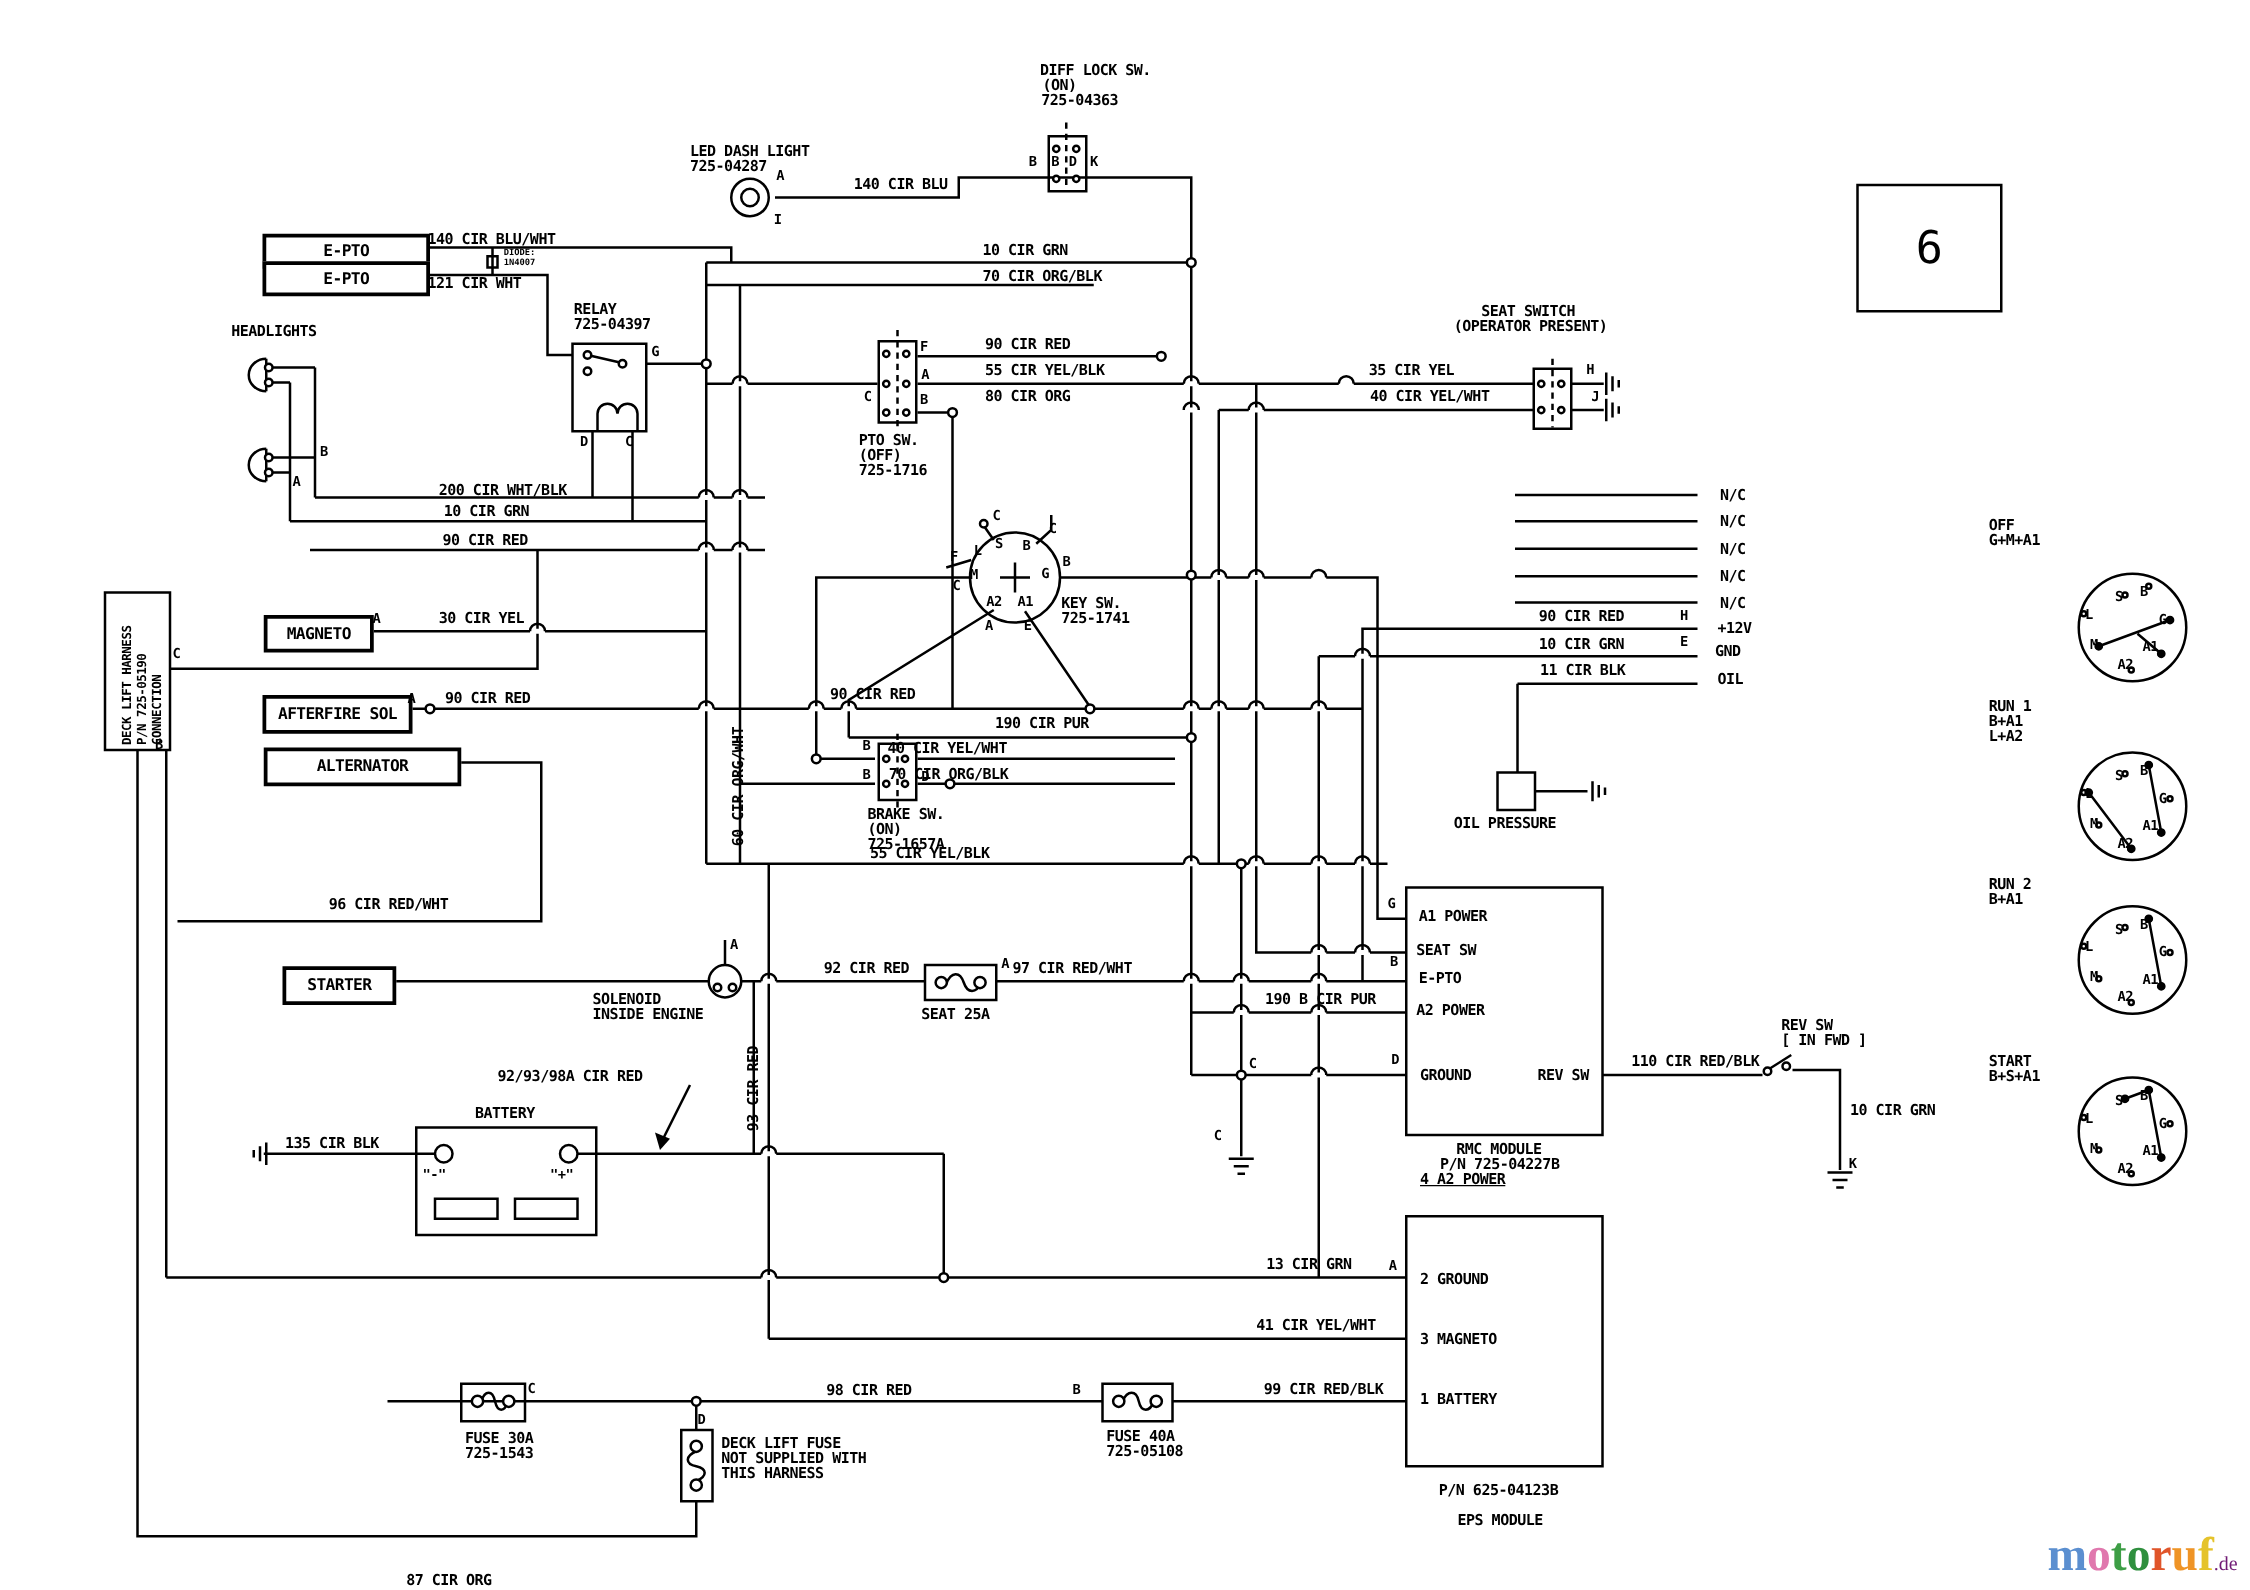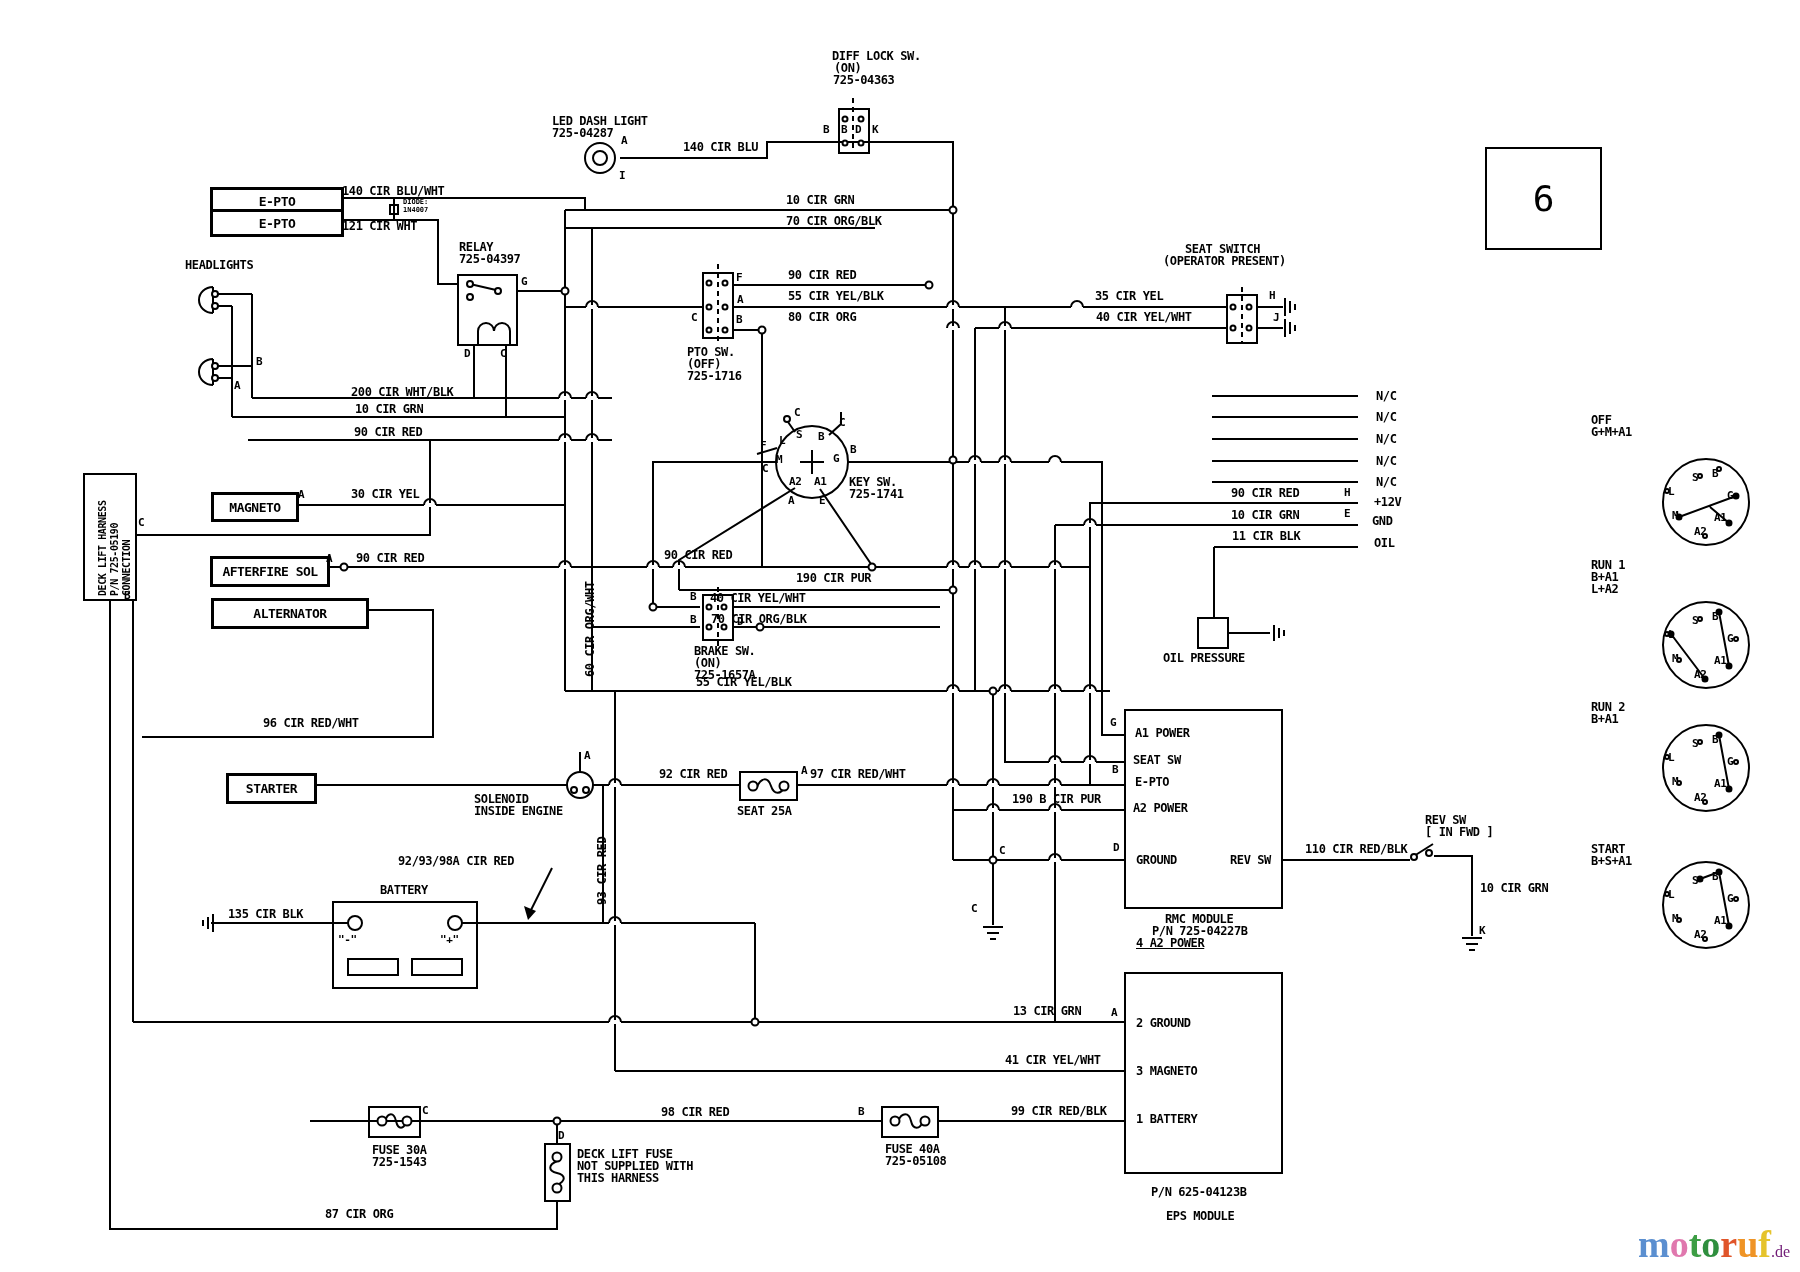--- a/index.html
+++ b/index.html
@@ -427,21 +427,21 @@
       <span class="lbl" style="left: 1136px; top: 1113px;">1 BATTERY</span>
       <span class="lbl s" style="left: 422px; top: 1105px;">C</span>
       <span class="lbl" style="left: 372px; top: 1144px;">FUSE 30A</span>
       <span class="lbl" style="left: 372px; top: 1156px;">725-1543</span>
       <span class="lbl" style="left: 885px; top: 1143px;">FUSE 40A</span>
       <span class="lbl" style="left: 885px; top: 1155px;">725-05108</span>
       <span class="lbl s" style="left: 558px; top: 1130px;">D</span>
       <span class="lbl" style="left: 577px; top: 1148px;">DECK LIFT FUSE</span>
       <span class="lbl" style="left: 577px; top: 1160px;">NOT SUPPLIED WITH</span>
       <span class="lbl" style="left: 577px; top: 1172px;">THIS HARNESS</span>
-      <span class="lbl" style="left: 325px; top: 1208px;">87 CIR ORG</span>
+      <span class="lbl" style="left: 325px; top: 1258px;">87 CIR ORG</span>
       <span class="lbl" style="left: 1166px; top: 1174px; margin-top: 36px;">EPS MODULE</span>
       <span class="lbl" style="left: 1151px; top: 1186px;">P/N 625-04123B</span>
       <span class="lbl vm" style="left: 97px; top: 596px;">DECK LIFT HARNESS
 P/N 725-05190
 CONNECTION</span>
       <span class="lbl s" style="left: 1692px; top: 472px;">S</span>
       <span class="lbl s" style="left: 1712px; top: 468px;">B</span>
       <span class="lbl s" style="left: 1668px; top: 486px;">L</span>
       <span class="lbl s" style="left: 1727px; top: 490px;">G</span>
       <span class="lbl s" style="left: 1672px; top: 510px;">M</span>

